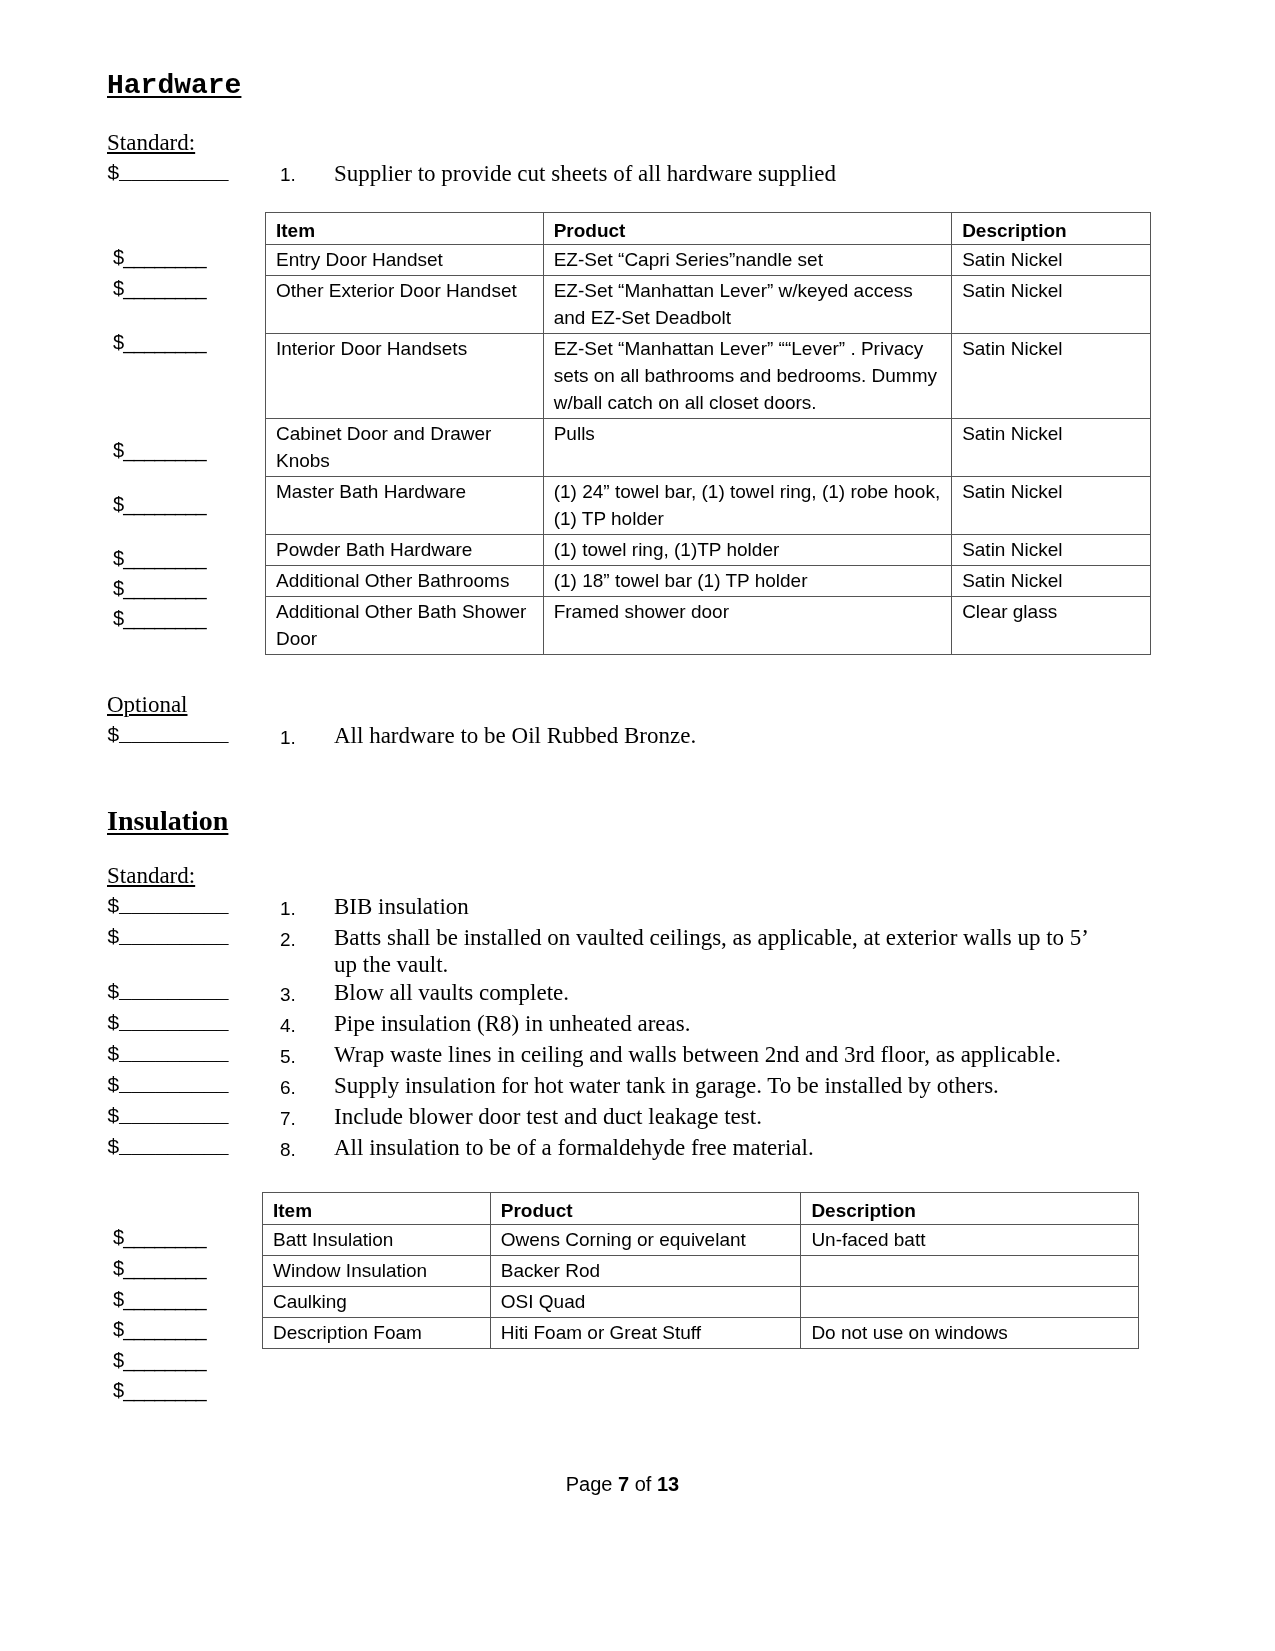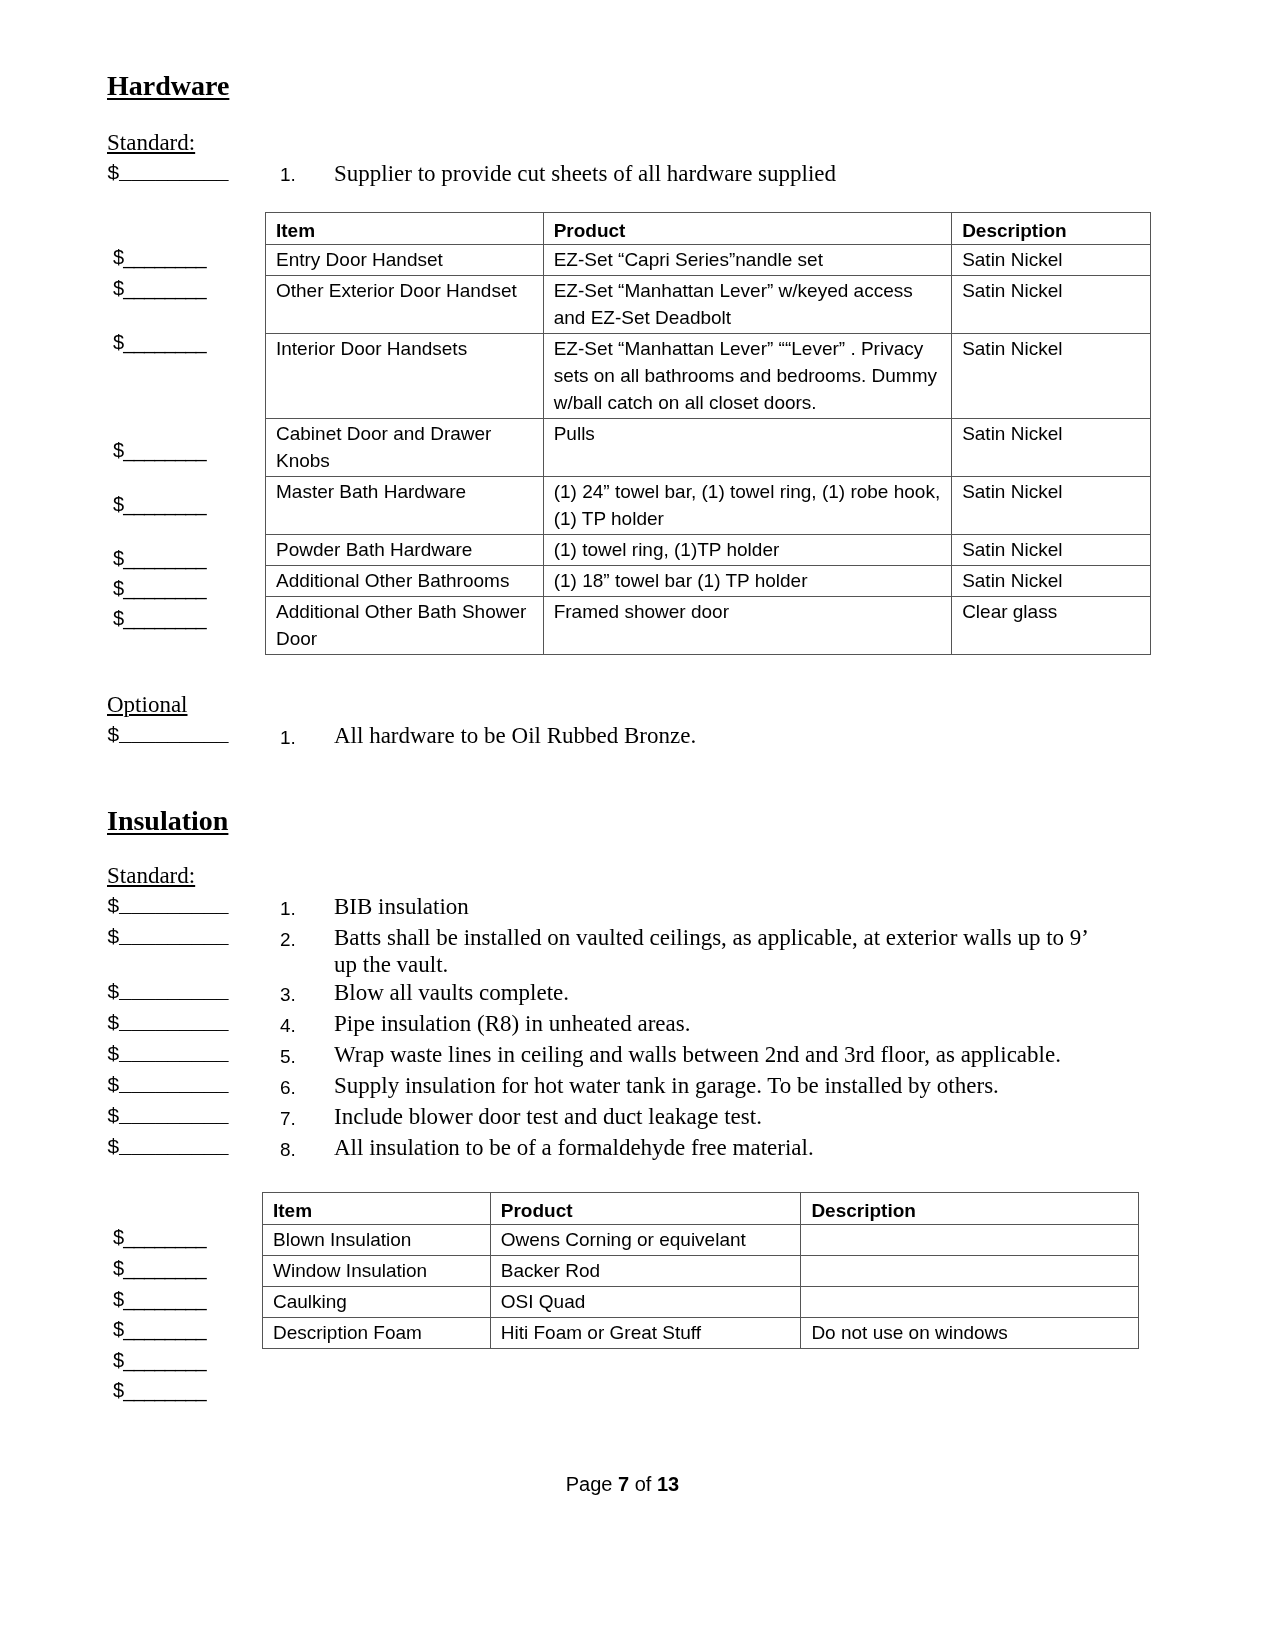--- a/index.html
+++ b/index.html
@@ -13,21 +13,21 @@
   .itemtext { font-family: "Liberation Serif", serif; font-size: 23px; }
   table.spec { position: absolute; border-collapse: collapse; font-family: "Liberation Sans", sans-serif; font-size: 19px; }
   table.spec td, table.spec th { border: 1.5px solid #555; padding: 1px 10px 2px 10px; vertical-align: top; text-align: left; line-height: 27px; }
   table.spec th { font-weight: bold; padding-top: 4px; padding-bottom: 0; }
   .footer { font-family: "Liberation Sans", sans-serif; font-size: 20px; }
   .footer b { font-weight: bold; }
 </style>
 </head>
 <body>
 
-<div class="abs h1" style="left:107px; top:70px;">Hardware</div>
+<div class="abs h1" style="left:107px; top:70px;font-family:Liberation Mono, monospace;">Hardware</div>
 <div class="abs sub" style="left:107px; top:130px;">Standard:</div>
 
 <div>
   <div class="abs blank" style="left:107px; top:162px;">$_________</div>
   <div class="abs num" style="left:280px; top:164px;">1.</div>
   <div class="abs itemtext" style="left:334px; top:161px;">Supplier to provide cut sheets of all hardware supplied</div>
 </div>
 
 <div class="abs blank-sm" style="left:113px; top:246px;">$________</div>
 <div class="abs blank-sm" style="left:113px; top:277px;">$________</div>
@@ -104,21 +104,21 @@
 <div class="abs sub" style="left:107px; top:863px;">Standard:</div>
 
 <div>
   <div class="abs blank" style="left:107px; top:895px;">$_________</div>
   <div class="abs num" style="left:280px; top:898px;">1.</div>
   <div class="abs itemtext" style="left:334px; top:894px;">BIB insulation</div>
 </div>
 <div>
   <div class="abs blank" style="left:107px; top:926px;">$_________</div>
   <div class="abs num" style="left:280px; top:929px;">2.</div>
-  <div class="abs itemtext" style="left:334px; top:925px;">Batts shall be installed on vaulted ceilings, as applicable, at exterior walls up to 9’</div>
+  <div class="abs itemtext" style="left:334px; top:925px;">Batts shall be installed on vaulted ceilings, as applicable, at exterior walls up to 5’</div>
   <div class="abs itemtext" style="left:334px; top:952px;">up the vault.</div>
 </div>
 <div>
   <div class="abs blank" style="left:107px; top:981px;">$_________</div>
   <div class="abs num" style="left:280px; top:984px;">3.</div>
   <div class="abs itemtext" style="left:334px; top:980px;">Blow all vaults complete.</div>
 </div>
 <div>
   <div class="abs blank" style="left:107px; top:1012px;">$_________</div>
   <div class="abs num" style="left:280px; top:1015px;">4.</div>
@@ -158,23 +158,23 @@
       <col style="width:311px">
       <col style="width:338px">
     </colgroup>
   <tbody>
       <tr>
     <th>Item</th>
     <th>Product</th>
     <th>Description</th>
   </tr>
   <tr>
-    <td>Blown Insulation</td>
+    <td>Batt Insulation</td>
     <td>Owens Corning or equivelant</td>
-    <td>&nbsp;</td>
+    <td>Un-faced batt</td>
   </tr>
   <tr>
     <td>Window Insulation</td>
     <td>Backer Rod</td>
     <td>&nbsp;</td>
   </tr>
   <tr>
     <td>Caulking</td>
     <td>OSI Quad</td>
     <td>&nbsp;</td>

